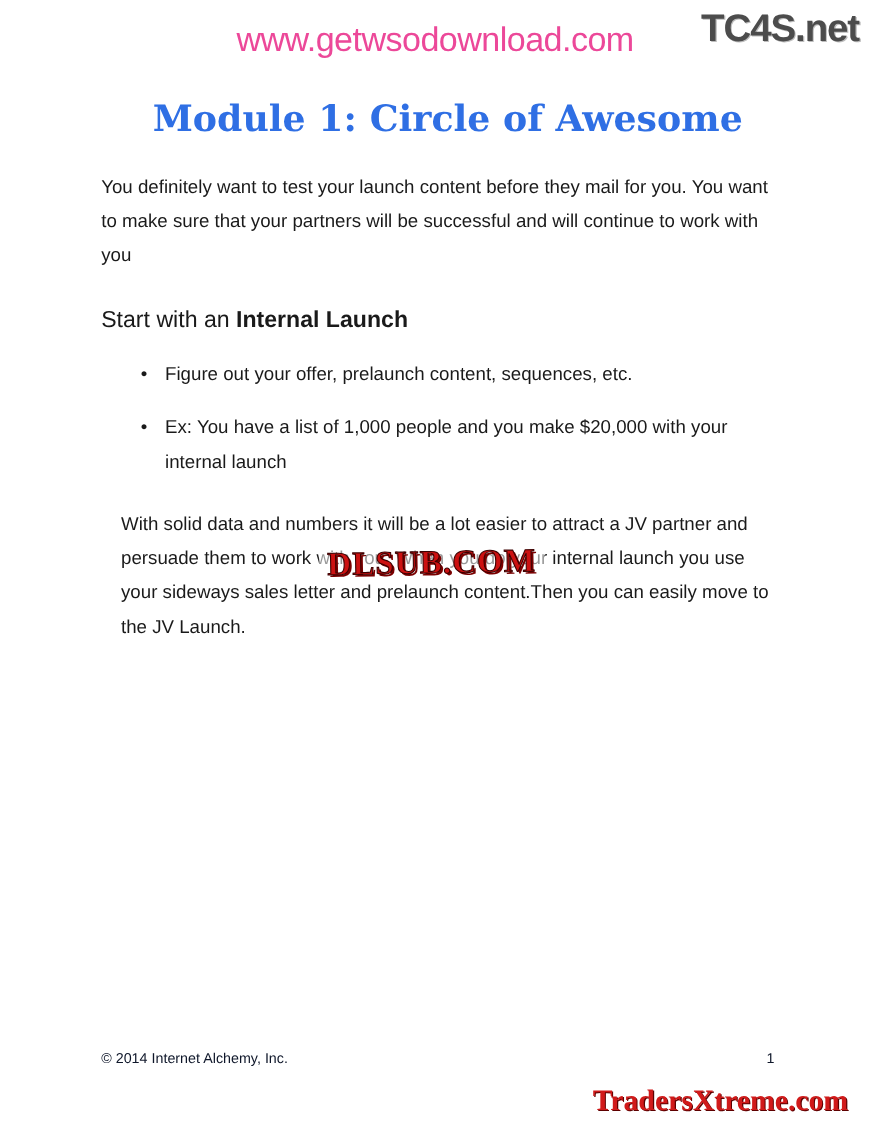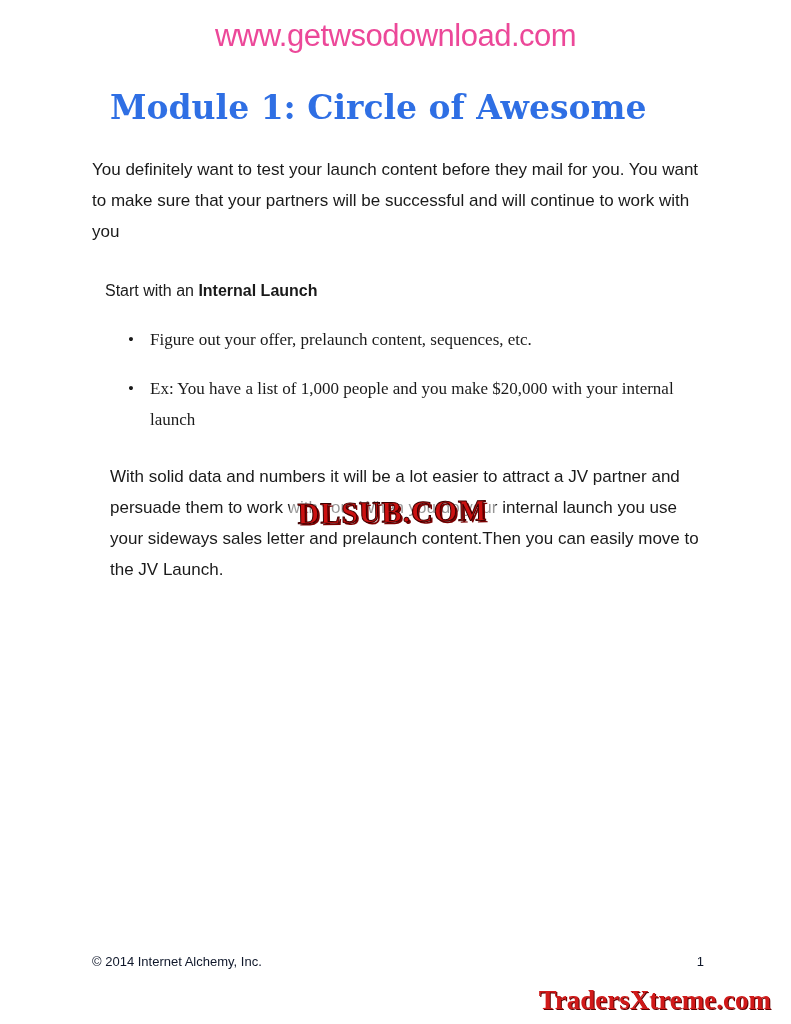--- a/index.html
+++ b/index.html
@@ -98,20 +98,21 @@
     width: 612px;
   }
   h1.title {
     margin: 0 0 0 18px;
     font-family: "DejaVu Serif", serif;
     font-weight: bold;
     font-size: 33px;
     color: #2f6fe4;
     letter-spacing: 0px;
     line-height: 1.2;
+    text-align: center;
   }
   h2.section {
     margin: 60px 0 0 2px;
     font-family: "DejaVu Serif", serif;
     font-weight: bold;
     font-size: 21px;
     color: #111111;
     letter-spacing: 0px;
   }
   p.body {
@@ -119,36 +120,36 @@
     font-family: "Liberation Sans", sans-serif;
     font-size: 17px;
     line-height: 31px;
     color: #1a1a1a;
   }
   p.body.indented {
     margin-left: 18px;
     width: 592px;
   }
   p.lead-in {
-    margin: 28px 0 0 13px;
-    font-family: "Liberation Sans", sans-serif;
-    font-size: 16px;
+    margin: 28px 0 0 0;
+    font-family: "Liberation Sans", sans-serif;
+    font-size: 21px;
     line-height: 31px;
     color: #1a1a1a;
   }
   p.lead-in b { font-weight: bold; }
 
   ul.bullets {
     margin: 18px 0 0 0;
     padding: 0 0 0 58px;
     list-style: none;
   }
   ul.bullets li {
     position: relative;
-    font-family: Liberation Serif, serif;
+    font-family: Liberation Sans, sans-serif;
     font-size: 17px;
     line-height: 31px;
     color: #1a1a1a;
     margin-bottom: 18px;
     padding-left: 0;
     width: 545px;
   }
   ul.bullets li::before {
     content: "\2022";
     position: absolute;
@@ -175,20 +176,21 @@
     float: right;
   }
 </style>
 </head>
 <body>
 
 <div class="page">
 
   <div class="wm-top">
     <span class="wm-top-main">www.getwsodownload.com</span>
+    <span class="wm-top-right">TC4S.net</span>
   </div>
 
   <div class="content">
 
     <h1 class="title">Module 1: Circle of Awesome</h1>
 
 
     <p class="body">You definitely want to test your launch content before they mail for you. You want to make sure that your partners will be successful and will continue to work with you</p>
 
     <p class="lead-in"><span>Start with an </span><b>Internal Launch</b></p>

